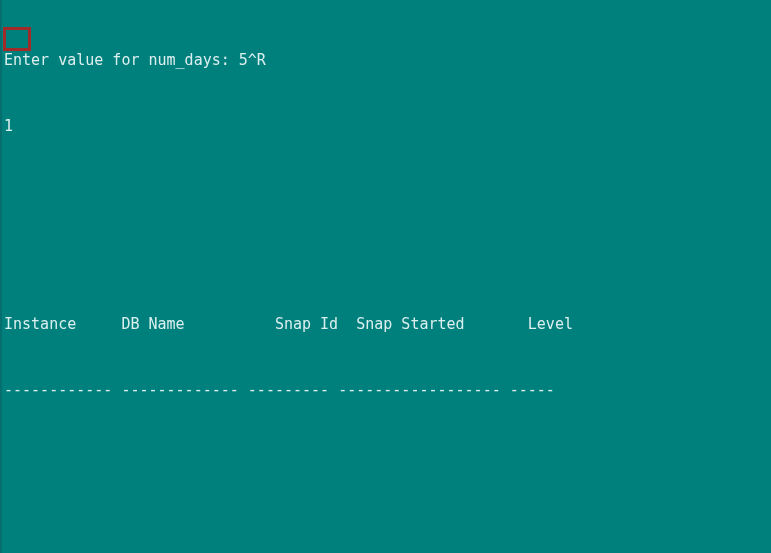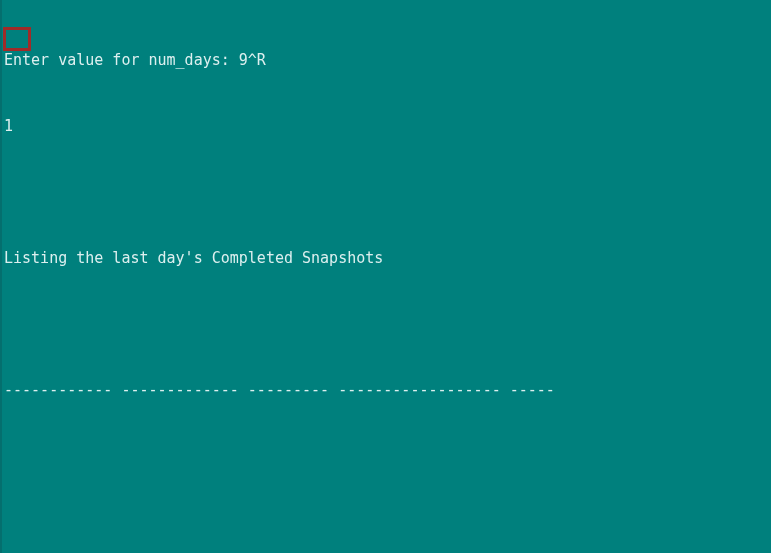--- a/index.html
+++ b/index.html
@@ -60,23 +60,23 @@
     pointer-events: none;
   }
 </style>
 </head>
 <body>
 
 <div id="terminal">
   <div id="left-edge"></div>
 
   <div id="screen-lines">
-    <span class="line">Enter value for num_days: 9^R</span>
+    <span class="line">Enter value for num_days: 5^R</span>
     <span class="line">1</span>
     <span class="line"></span>
-    <span class="line">Listing the last day's Completed Snapshots</span>
     <span class="line"></span>
+    <span class="line">Instance     DB Name          Snap Id  Snap Started       Level</span>
     <span class="line">------------ ------------- --------- ------------------ -----</span>
     
   </div>
 
   <div id="annotation-box"></div>
 </div>
 
 </body></html>

